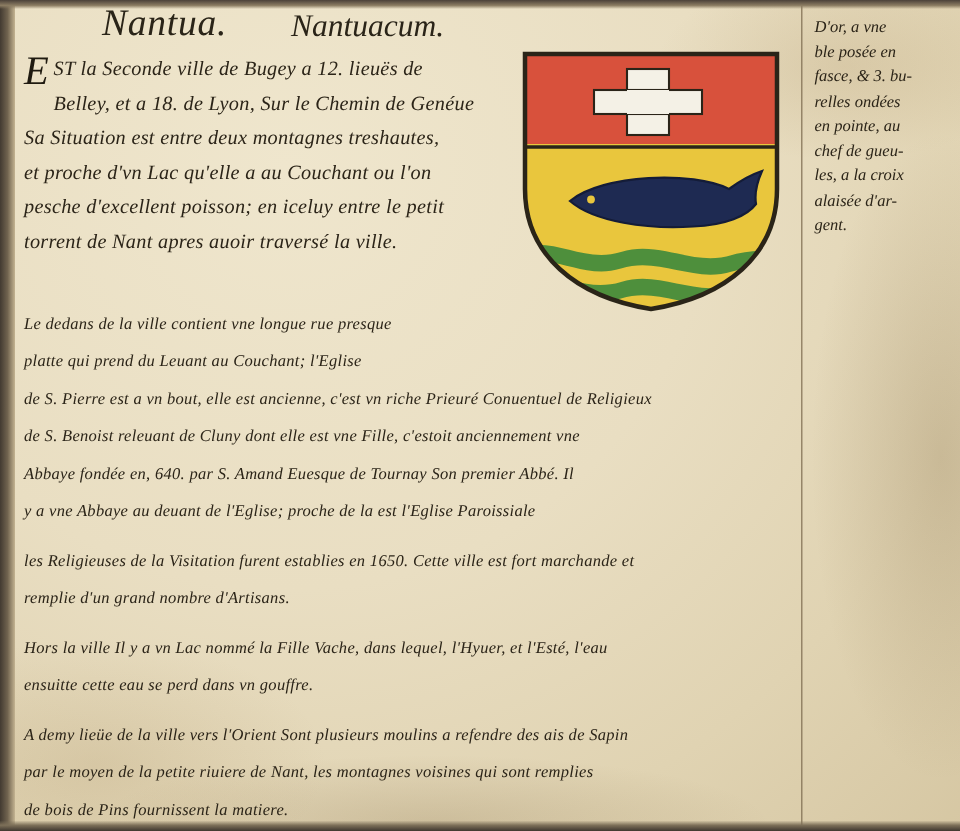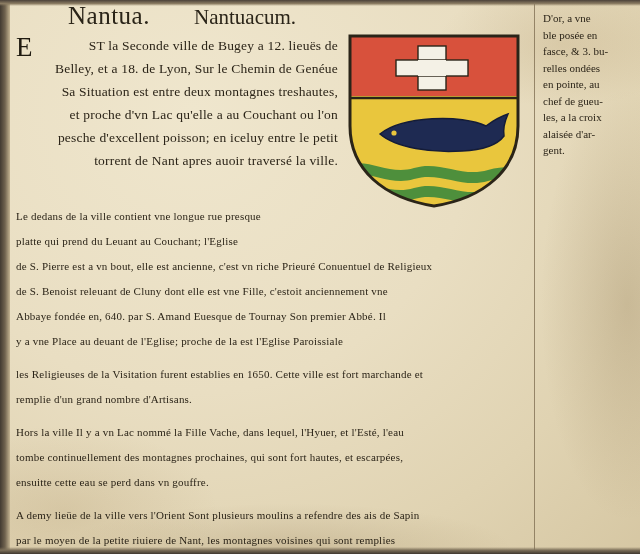--- a/index.html
+++ b/index.html
@@ -7,20 +7,21 @@
     padding: 0;
     background: #6b6257;
   }
   .page {
     position: relative;
     width: 640px;
     height: 554px;
     overflow: hidden;
     background: #f9a8d4;
     font-family: "Liberation Serif", serif;
+    font-style: italic;
   }
   
   .paper {
     position: absolute;
     inset: 0;
     background:
       radial-gradient(ellipse at 30% 20%, #efe6cd 0%, #e9dec2 45%, #e0d3b2 75%, #d6c7a3 100%);
   }
   .paper-stains {
     position: absolute;
@@ -125,21 +126,21 @@
     color: #2b2418;
     font-size: 13.5px;
     line-height: 23px;
     letter-spacing: 0.2px;
     font-family: "Liberation Serif", serif;
   }
   .hand-line {
     display: block;
     white-space: nowrap;
   }
-  .intro .hand-line { font-size: 13.5px; text-align: right; }
+  .intro .hand-line { font-size: 13.5px; }
 
   .body-block {
     position: absolute;
     left: 2px;
     top: 200px;
     width: 512px;
   }
   .para { margin-bottom: 8px; }
   .body-block .hand-line { line-height: 25px; font-size: 11px; }
 
@@ -213,29 +214,28 @@
       <span class="hand-line">torrent de Nant apres auoir traversé la ville.</span>
     </div>
 
     <div class="body-block hand">
       <div class="para">
         <span class="hand-line">Le dedans de la ville contient vne longue rue presque</span>
         <span class="hand-line">platte qui prend du Leuant au Couchant; l'Eglise</span>
         <span class="hand-line">de S. Pierre est a vn bout, elle est ancienne, c'est vn riche Prieuré Conuentuel de Religieux</span>
         <span class="hand-line">de S. Benoist releuant de Cluny dont elle est vne Fille, c'estoit anciennement vne</span>
         <span class="hand-line">Abbaye fondée en, 640. par S. Amand Euesque de Tournay Son premier Abbé. Il</span>
-        <span class="hand-line">y a vne Place au deuant de l'Eglise; proche de la est l'Eglise Paroissiale</span>
+        <span class="hand-line">y a vne Abbaye au deuant de l'Eglise; proche de la est l'Eglise Paroissiale</span>
       </div>
       <div class="para">
         <span class="hand-line">les Religieuses de la Visitation furent establies en 1650. Cette ville est fort marchande et</span>
         <span class="hand-line">remplie d'un grand nombre d'Artisans.</span>
       </div>
       <div class="para">
         <span class="hand-line">Hors la ville Il y a vn Lac nommé la Fille Vache, dans lequel, l'Hyuer, et l'Esté, l'eau</span>
-        <span class="hand-line">tombe continuellement des montagnes prochaines, qui sont fort hautes, et escarpées,</span>
         <span class="hand-line">ensuitte cette eau se perd dans vn gouffre.</span>
       </div>
       <div class="para">
         <span class="hand-line">A demy lieüe de la ville vers l'Orient Sont plusieurs moulins a refendre des ais de Sapin</span>
         <span class="hand-line">par le moyen de la petite riuiere de Nant, les montagnes voisines qui sont remplies</span>
         <span class="hand-line">de bois de Pins fournissent la matiere.</span>
       </div>
     </div>
   </div>
 

